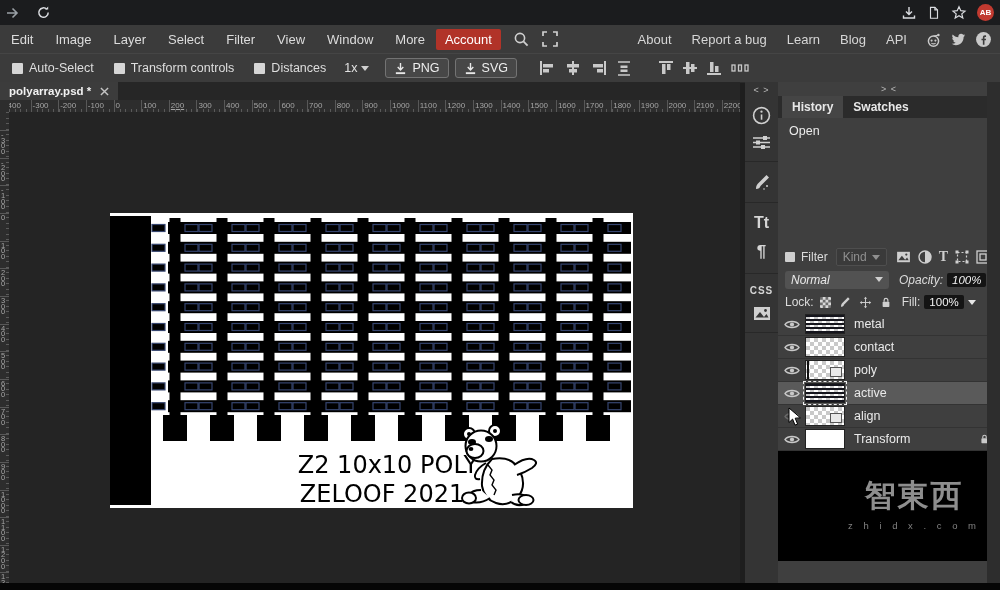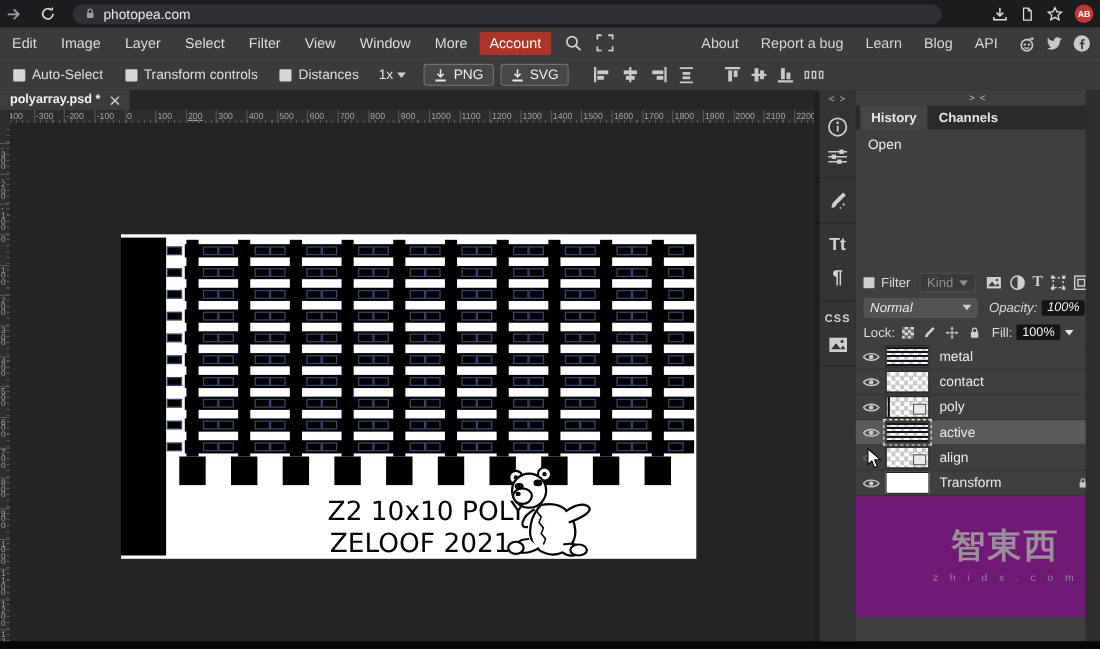--- a/index.html
+++ b/index.html
@@ -92,21 +92,21 @@
      conic-gradient(#fff 0 25%,#c9c9c9 0 50%,#fff 0 75%,#c9c9c9 0);background-size:100% 100%,8px 8px;}
   .thumb.t-poly::before{content:"";position:absolute;left:1px;top:0;width:2px;height:100%;background:#111;}
   .thumb.t-poly::after,.thumb.t-align::after{content:"";position:absolute;right:2px;bottom:2px;width:10px;height:8px;
      background:#e9e9e9;border:1px solid #555;}
   .thumb.t-active{background-image:repeating-linear-gradient(180deg,#15151d 0 2px,transparent 2px 4px),
      conic-gradient(#fff 0 25%,#c9c9c9 0 50%,#fff 0 75%,#c9c9c9 0);background-size:100% 100%,8px 8px;
      outline:1px dashed #f0f0f0;outline-offset:1px;}
   .thumb.t-bg{background:#fff;}
   .lname{font-size:12.5px;color:#eaeaea;flex:1;}
   .row-lock{padding-right:10px;color:#c9c9c9;display:flex;}
-  #panel-filler{position:relative;height:110px;background:#701a75;}
+  #panel-filler{position:relative;height:110px;background:#000000;}
   #watermark{position:absolute;right:20px;top:24px;text-align:center;color:#9e9e9e;opacity:.9;}
   #wm-cn{font-size:31px;font-weight:bold;letter-spacing:2px;font-family:"DejaVu Sans",sans-serif;}
   #wm-en{font-size:9.5px;letter-spacing:4px;margin-top:3px;color:#919191;}
   
   #bottom-bar{position:absolute;left:0;top:583px;width:1000px;height:7px;background:#060606;}
   #mouse-cursor{position:absolute;left:788px;top:407px;z-index:50;}
   svg{display:block;}
 </style>
 </head>
 <body>
@@ -118,29 +118,20 @@
       <svg width="16" height="16" viewBox="0 0 16 16">
           <path d="M3 8h9M8.5 3.5 13 8l-4.5 4.5" stroke="#9aa0a6" stroke-width="1.6" fill="none"></path>
         </svg>
     </span>
     <span class="b-icon" style="margin-left:10px">
       <svg width="15" height="15" viewBox="0 0 16 16">
           <path d="M13 8a5 5 0 1 1-1.5-3.5" stroke="#dadce0" stroke-width="1.6" fill="none"></path>
           <path d="M13 1.5v3.2h-3.2z" fill="#dadce0"></path>
         </svg>
     </span>
-    <div id="url-pill">
-      <span>
-        <svg width="12" height="13" viewBox="0 0 16 16">
-            <rect x="4" y="7" width="8" height="6" rx="1" fill="#9aa0a6"></rect>
-            <path d="M5.5 7V5a2.5 2.5 0 0 1 5 0v2" fill="none" stroke="#9aa0a6" stroke-width="1.5"></path>
-          </svg>
-      </span>
-      <span>photopea.com</span>
-    </div>
     <div id="browser-right">
       <span>
         <svg width="16" height="16" viewBox="0 0 16 16">
             <path d="M8 2v7M5 6.5 8 9.5l3-3" stroke="#dadce0" stroke-width="1.4" fill="none"></path>
             <path d="M2.5 10.5V13h11v-2.5" stroke="#dadce0" stroke-width="1.4" fill="none"></path>
           </svg>
       </span>
       <span>
         <svg width="14" height="16" viewBox="0 0 16 16">
             <path d="M4 1.5h5l3 3V14H4z" fill="none" stroke="#dadce0" stroke-width="1.3"></path>
@@ -731,21 +722,21 @@
         </svg>
     </div>
     <div class="strip-sep"></div>
   </div>
 
   <div id="right-panel">
     <div class="panel-collapse">&gt; &lt;</div>
 
     <div class="ptab-bar">
       <span class="ptab active">History</span>
-      <span class="ptab">Channels</span>
+      <span class="ptab">Swatches</span>
     </div>
     <div id="history-body">
       <div class="hist-entry">Open</div>
     </div>
 
 
     <div class="ctl-row" id="filter-row">
       <span class="chk-sm"></span>
       <span>Filter</span>
       <span class="mini-sel">

